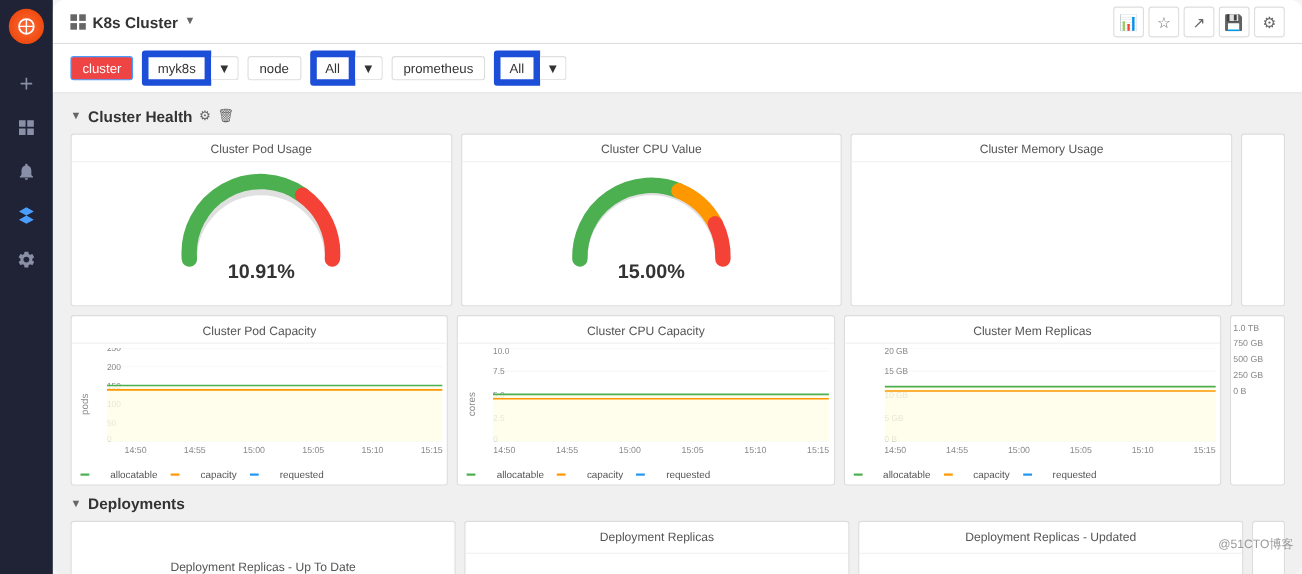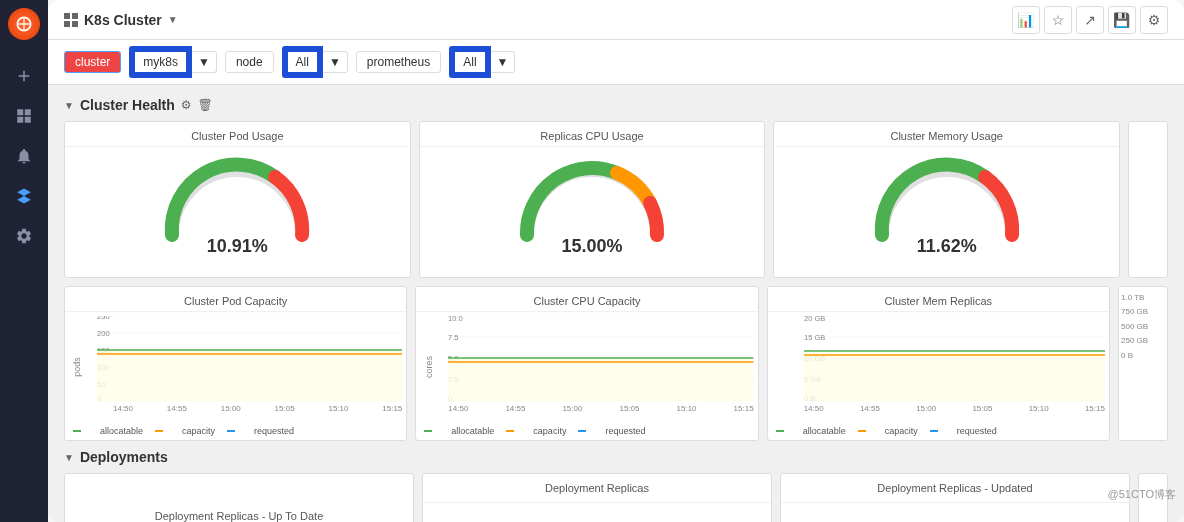--- a/index.html
+++ b/index.html
@@ -334,44 +334,35 @@
 
             <path d="M 118 22 A 65 65 0 0 1 145 80" fill="none" stroke="#f44336" stroke-width="14" stroke-linecap="round"></path>
 
             <circle cx="80" cy="80" r="52" fill="white"></circle>
           </svg>
           <div class="gauge-value">10.91%</div>
         </div>
       </div>
 
       <div class="panel">
-        <div class="panel-title">Replicas CPU Usage</div>
+        <div class="panel-title">Cluster CPU Value</div>
         <div class="gauge-container">
           <svg class="gauge-svg" viewBox="0 0 160 90">
             <path d="M 15 80 A 65 65 0 0 1 145 80" fill="none" stroke="#e0e0e0" stroke-width="14"></path>
             <path d="M 15 80 A 65 65 0 0 1 105 18" fill="none" stroke="#4caf50" stroke-width="14" stroke-linecap="round"></path>
             <path d="M 105 18 A 65 65 0 0 1 138 48" fill="none" stroke="#ff9800" stroke-width="14" stroke-linecap="round"></path>
             <path d="M 138 48 A 65 65 0 0 1 145 80" fill="none" stroke="#f44336" stroke-width="14" stroke-linecap="round"></path>
             <circle cx="80" cy="80" r="52" fill="white"></circle>
           </svg>
           <div class="gauge-value">15.00%</div>
         </div>
       </div>
 
       <div class="panel">
         <div class="panel-title">Cluster Memory Usage</div>
-        <div class="gauge-container">
-          <svg class="gauge-svg" viewBox="0 0 160 90">
-            <path d="M 15 80 A 65 65 0 0 1 145 80" fill="none" stroke="#e0e0e0" stroke-width="14"></path>
-            <path d="M 15 80 A 65 65 0 0 1 118 22" fill="none" stroke="#4caf50" stroke-width="14" stroke-linecap="round"></path>
-            <path d="M 118 22 A 65 65 0 0 1 145 80" fill="none" stroke="#f44336" stroke-width="14" stroke-linecap="round"></path>
-            <circle cx="80" cy="80" r="52" fill="white"></circle>
-          </svg>
-          <div class="gauge-value">11.62%</div>
-        </div>
       </div>
 
       <div class="panel" style="max-width:40px;overflow:hidden;"></div>
     </div>
 
     <div class="panels-row">
 
       <div class="panel">
         <div class="panel-title">Cluster Pod Capacity</div>
         <div style="position:relative; padding: 4px 4px 0 32px; height:110px;">

